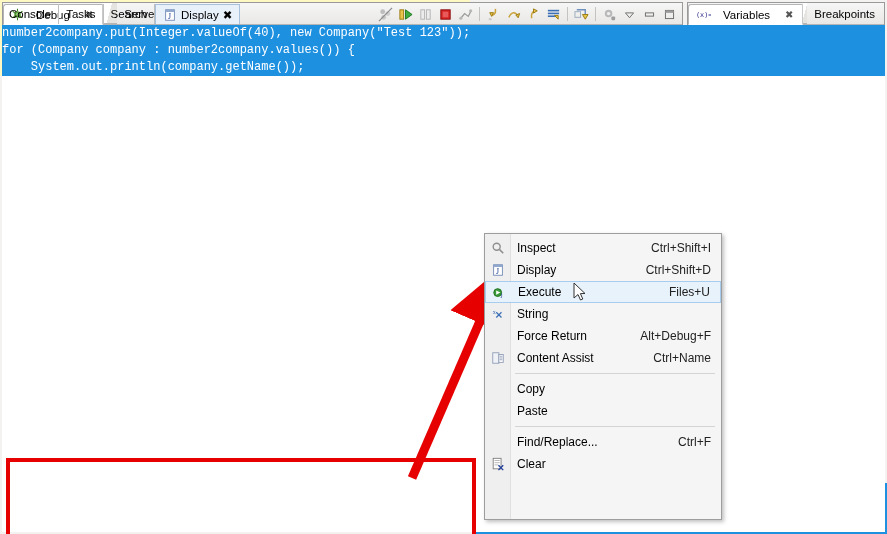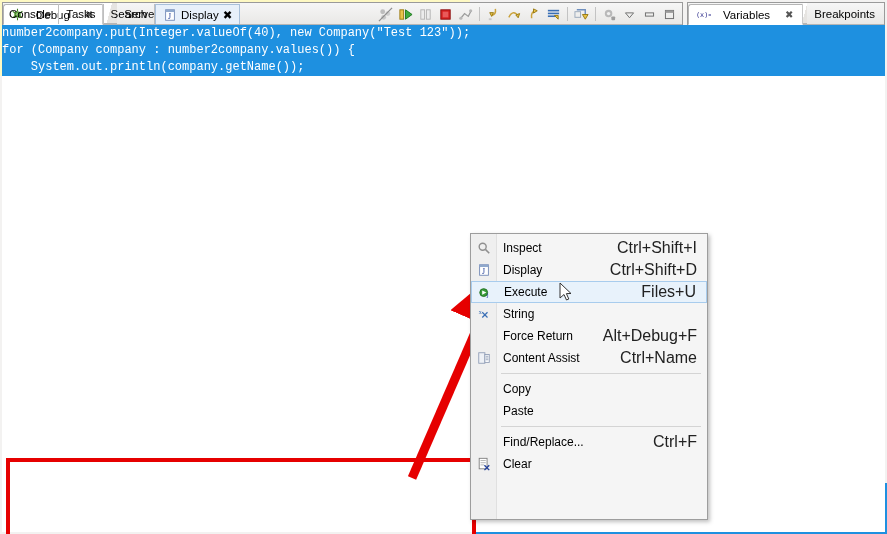--- a/index.html
+++ b/index.html
@@ -142,31 +142,31 @@
   
   #red-box {
     position:absolute; left:6px; top:458px; width:470px; height:80px;
     border:4px solid #e60000; border-bottom:none; pointer-events:none;
   }
   
   #red-arrow { position:absolute; left:408px; top:282px; width:110px; height:200px; pointer-events:none; }
 
   
   #ctx-menu {
-    position:absolute; left:470px; top:233px; width:238px; height:287px;
+    position:absolute; left:484px; top:233px; width:238px; height:287px;
     background:#f5f5f5; border:1px solid #9d9d9d;
     box-shadow:2px 2px 4px rgba(0,0,0,.25);
   }
   #ctx-menu .iconcol {
     position:absolute; left:0; top:0; bottom:0; width:26px;
     background:#efefef; border-right:1px solid #e0e0e0;
   }
   .mi { position:relative; height:22px; display:flex; align-items:center;
         padding-left:32px; padding-right:10px; font-size:12px; }
-  .mi .accel { margin-left:auto; color:#222; font-size:16px; }
+  .mi .accel { margin-left:auto; color:#222; font-size:12px; }
   .mi.hot { background:#e8f2fb; border:1px solid #a8cced; height:22px; }
   .mi .micon { position:absolute; left:4px; top:2px; width:18px; height:18px;
                display:flex; align-items:center; justify-content:center; }
   .msep { height:1px; background:#d4d4d4; margin:4px 6px 4px 30px; }
   #cursor-arrow { position:absolute; left:88px; top:48px; width:14px; height:20px; }
 </style>
 </head>
 <body>
 
 <div class="panel" id="debug-view">

